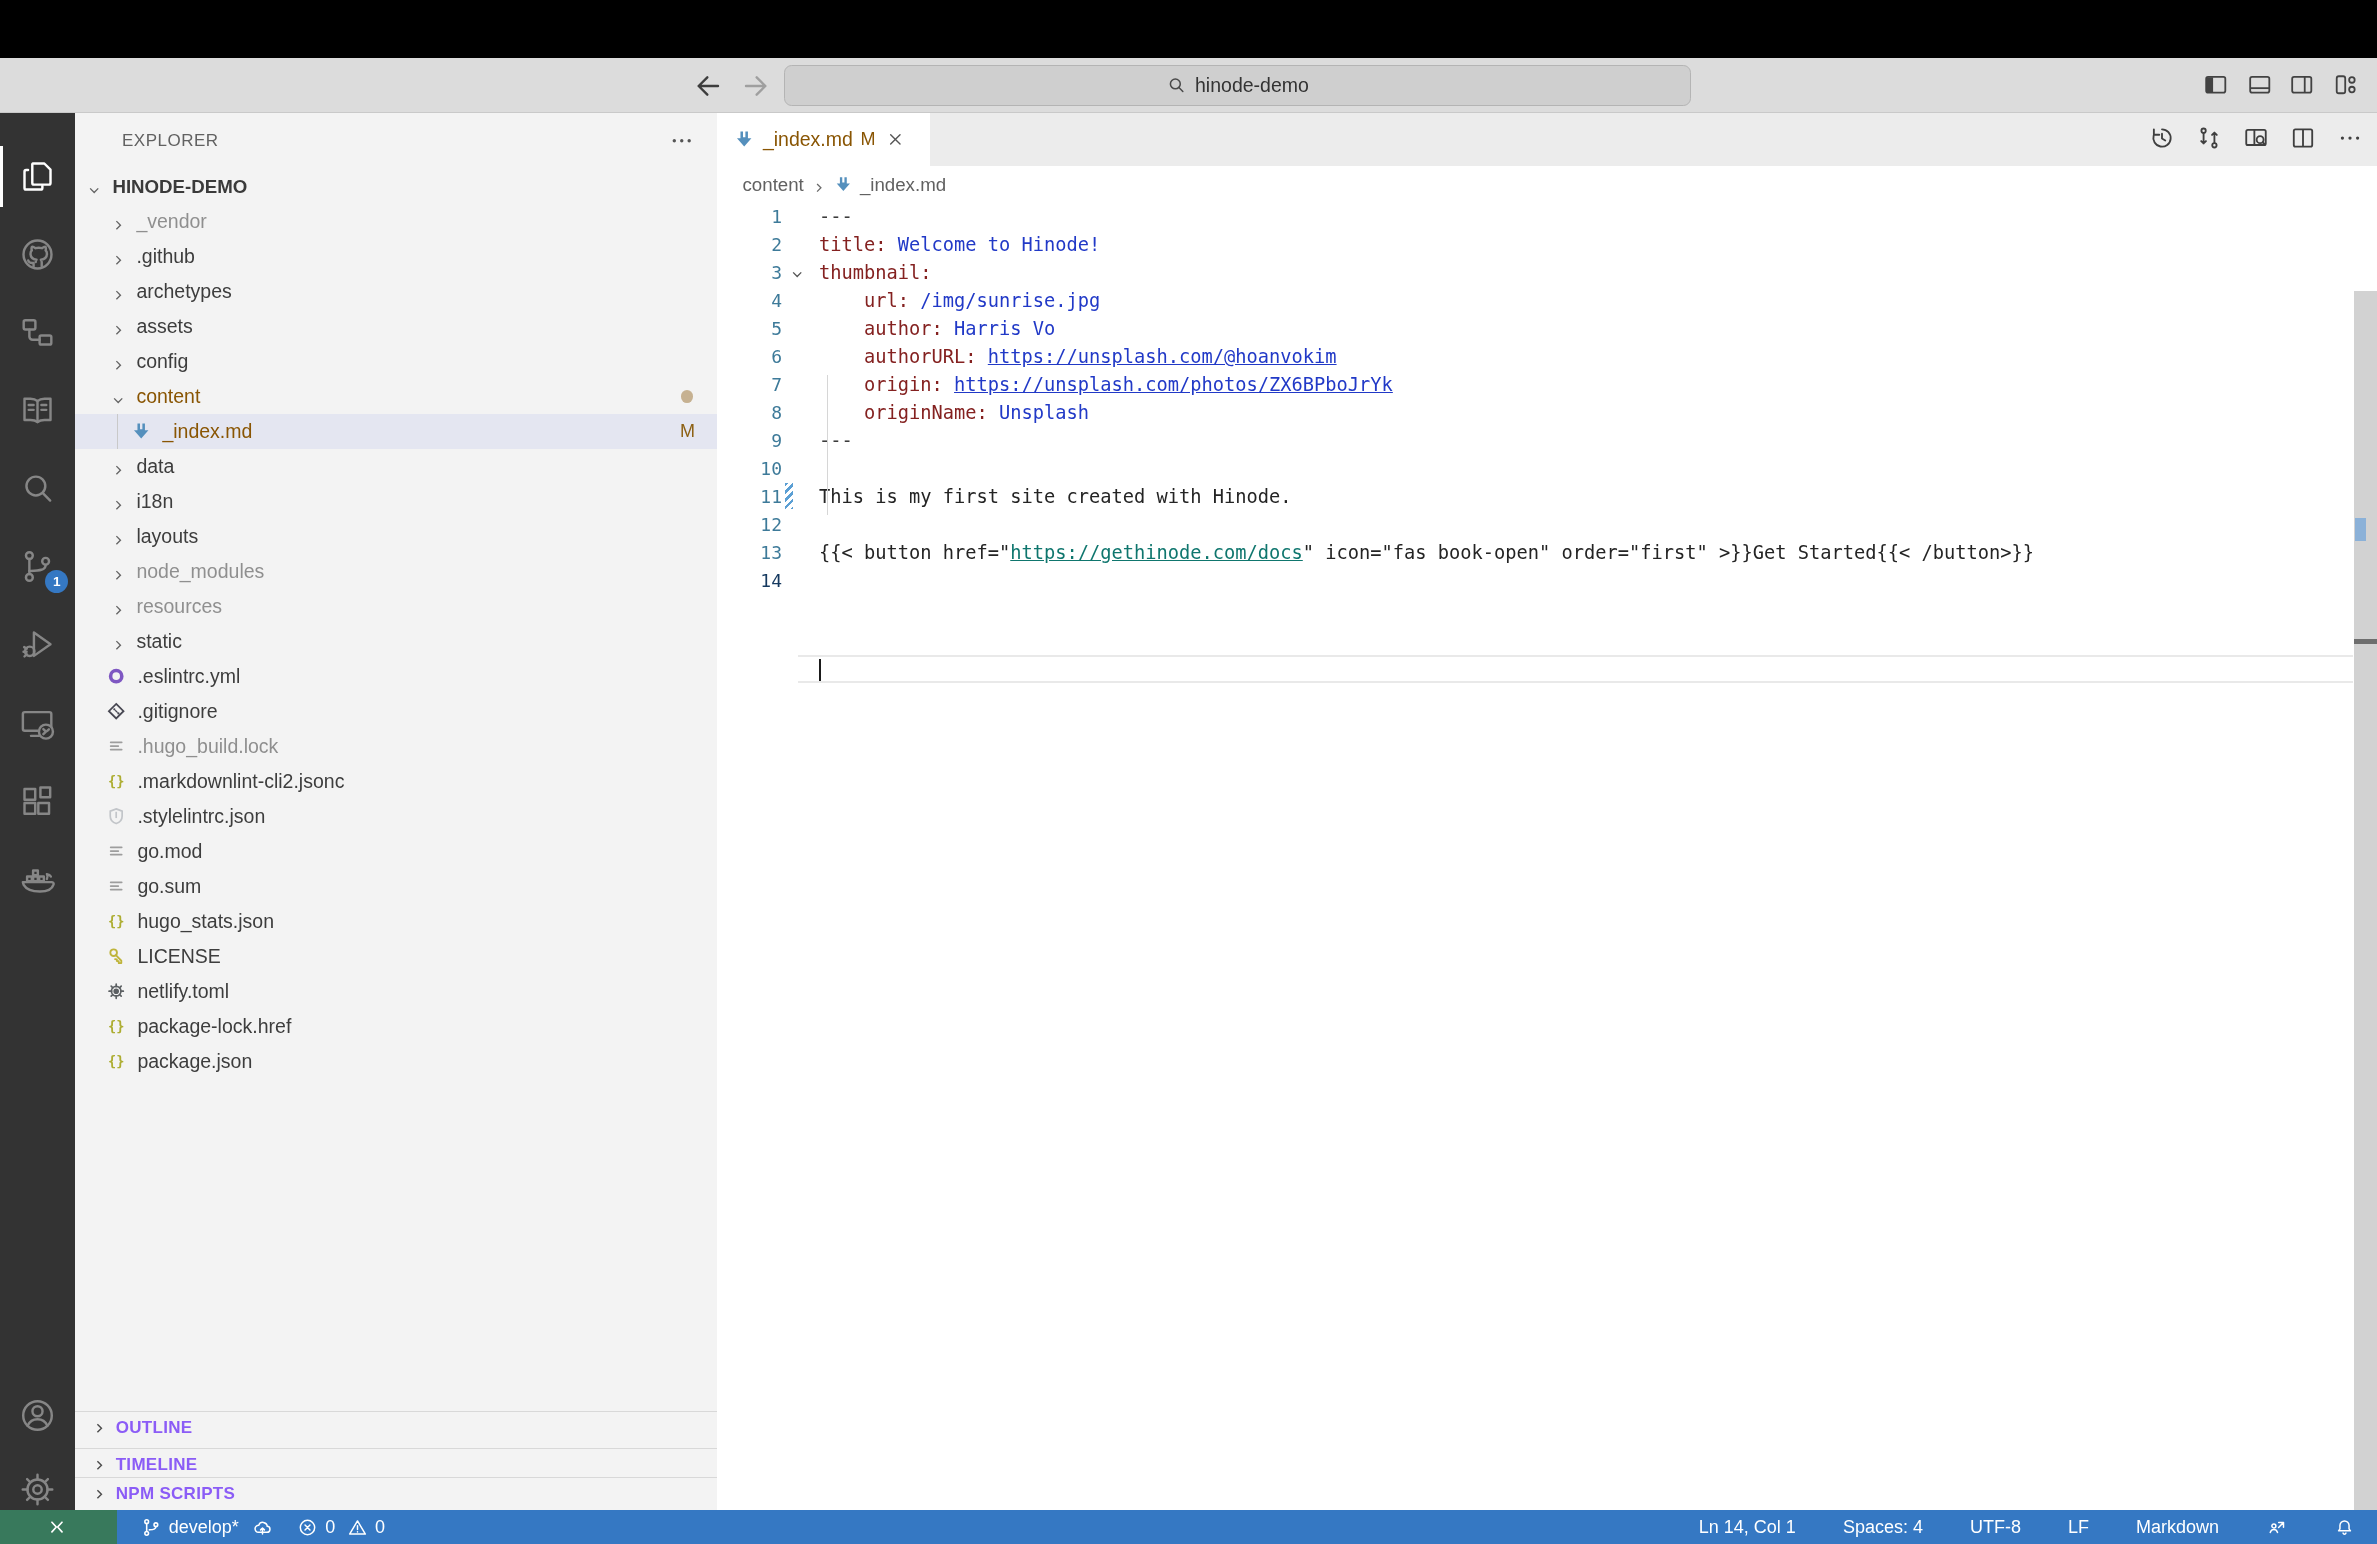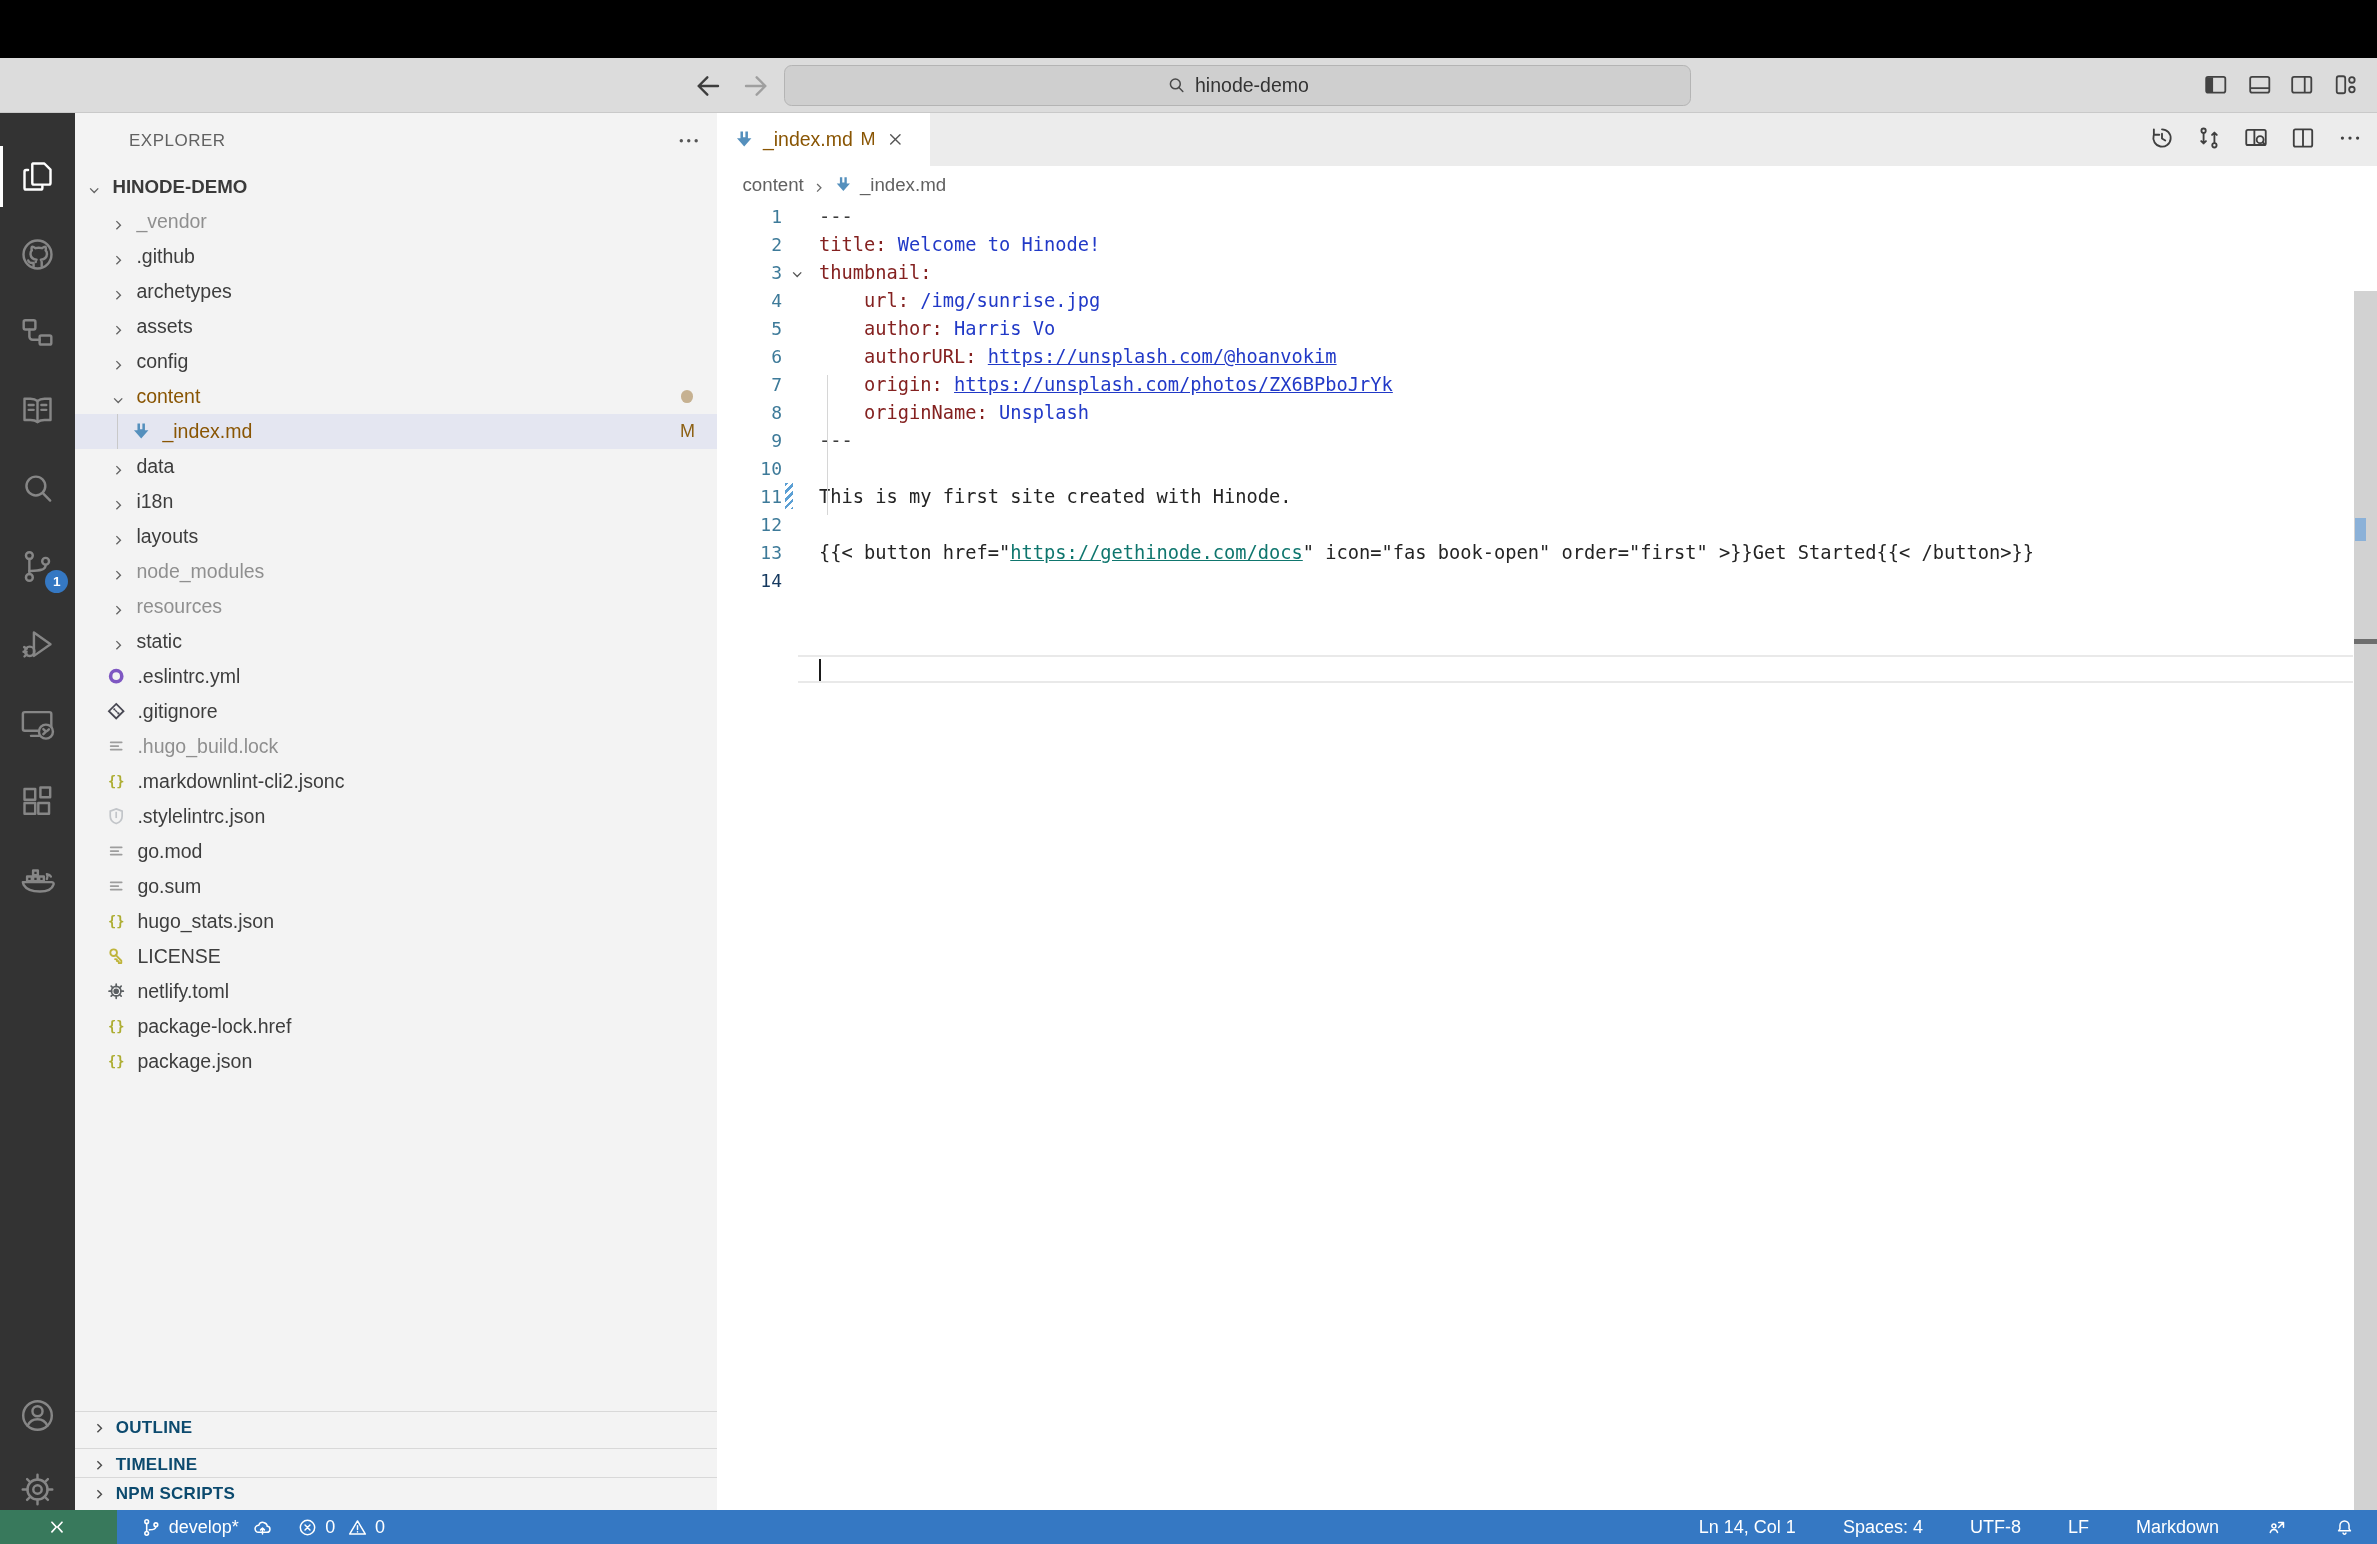--- a/index.html
+++ b/index.html
@@ -28,42 +28,42 @@
   .act-item.active { color:#ffffff; }
   .act-item.active::before { content:""; position:absolute; left:0; top:8.5px; bottom:8.5px;
     width:3.4px; background:#fff; }
   .act-badge { position:absolute; right:6.8px; bottom:12px; min-width:23px; height:23px;
     background:#3578c3; color:#fff; font-size:13.6px; border-radius:12px;
     display:flex; align-items:center; justify-content:center; font-weight:bold; }
 
   
   #sidebar { left:75px; top:113px; width:643px; height:1397px; background:#f3f3f3;
     border-right:0.8px solid #e2e2e2; }
-  #sb-header { position:absolute; left:16px; top:0; width:100%; height:56px;
+  #sb-header { position:absolute; left:9px; top:0; width:100%; height:56px;
     display:flex; align-items:center; }
   #sb-title { margin-left:38px; font-size:17px; letter-spacing:0.5px; color:#616161; }
   #sb-more { position:absolute; right:32px; top:15.3px; width:25.5px; height:25.5px; color:#555; }
   #tree { position:absolute; left:0; top:56px; width:100%; }
   .trow { position:relative; height:35px; display:flex; align-items:center;
     font-size:19.5px; color:#3d3d3d; cursor:pointer; }
   .trow.sel { background:#e4e6f1; }
   .trow .twist { width:14.4px; height:14.4px; flex:none; color:#646464; }
   .trow .ficon { width:20.4px; height:20.4px; flex:none; display:flex; align-items:center; justify-content:center; }
   .trow .lbl { margin-left:11px; white-space:nowrap; }
   .trow.muted .lbl { color:#8f8f8f; }
   .trow.gitmod .lbl { color:#895503; }
   .trow.root .lbl { font-weight:bold; font-size:18.7px; color:#3a3a3a; }
   .badge-m { position:absolute; right:22px; font-size:18px; color:#8d6114; }
   .badge-dot { position:absolute; right:24px; width:12px; height:12.7px; border-radius:50%;
     background:#c6b191; }
   .guide { position:absolute; left:42px; top:0; bottom:0; width:0.8px; background:#c9c9c9; }
   .sb-section { position:absolute; left:0; width:100%; height:33px; border-top:0.8px solid #d8d8d8;
     display:flex; align-items:center; background:#f3f3f3; cursor:pointer; }
   .sb-section .twist { width:14.4px; height:14.4px; margin-left:17px; color:#4c4c4c; }
-  .sb-section .slbl { margin-left:9.3px; font-weight:bold; font-size:17px; color:#0c4a6e; letter-spacing:0.3px; }
+  .sb-section .slbl { margin-left:9.3px; font-weight:bold; font-size:17px; color:#8b5cf6; letter-spacing:0.3px; }
 
   
   #editor { left:717px; top:113px; width:1660px; height:1397px; background:#fff; }
   #tabbar { position:absolute; left:0; top:0; width:100%; height:53px; background:#ececec; }
   #tab-active { position:absolute; left:0; top:0; width:213px; height:53px; background:#fff;
     display:flex; align-items:center; padding-left:17px; cursor:pointer; }
   #tab-label { margin-left:8.5px; font-size:19.5px; color:#895503; }
   #tab-git { margin-left:7.6px; font-size:18px; color:#895503; }
   #tab-close { margin-left:11px; width:18.7px; height:18.7px; color:#555; }
   #editor-actions { position:absolute; right:13.6px; top:0; height:53px; display:flex;

